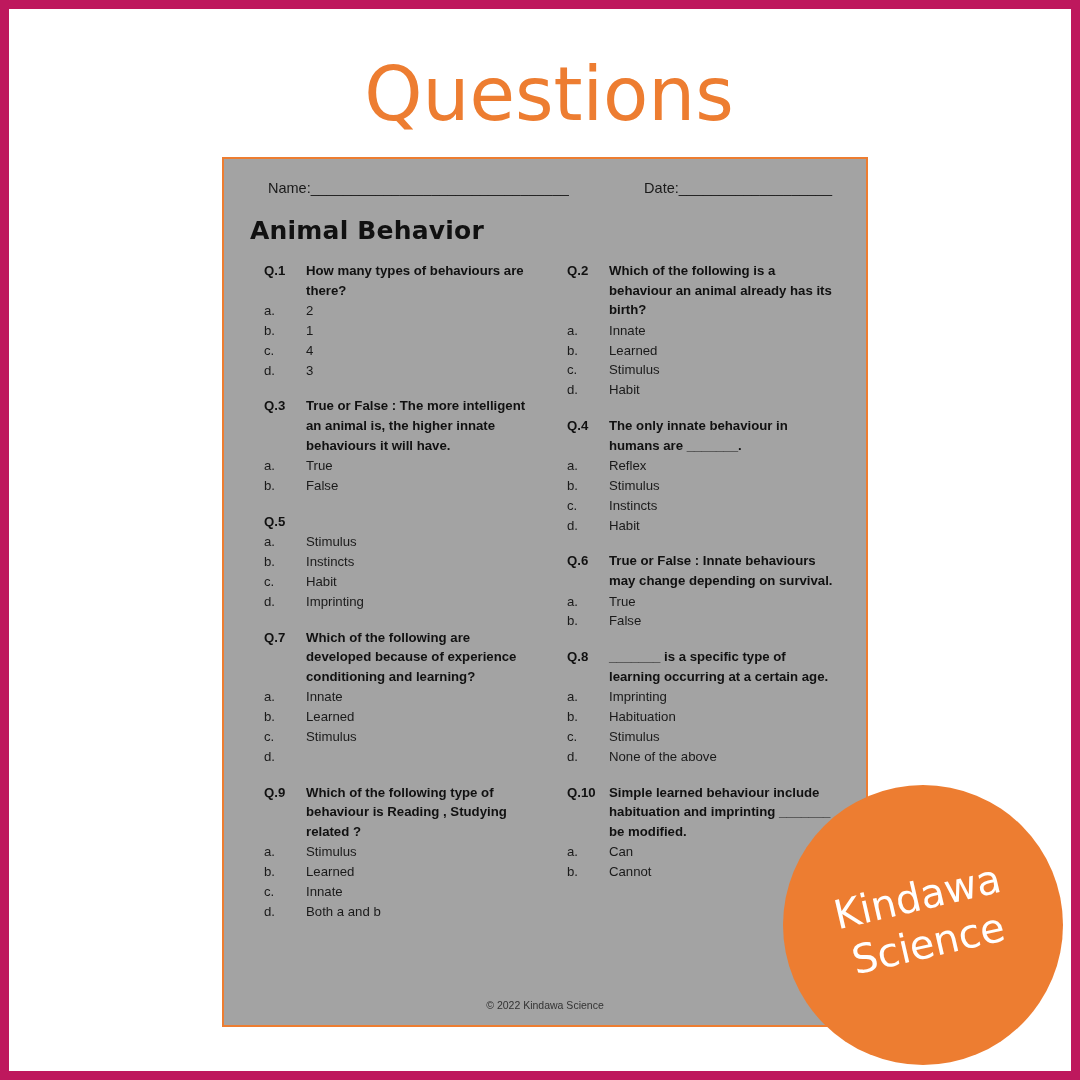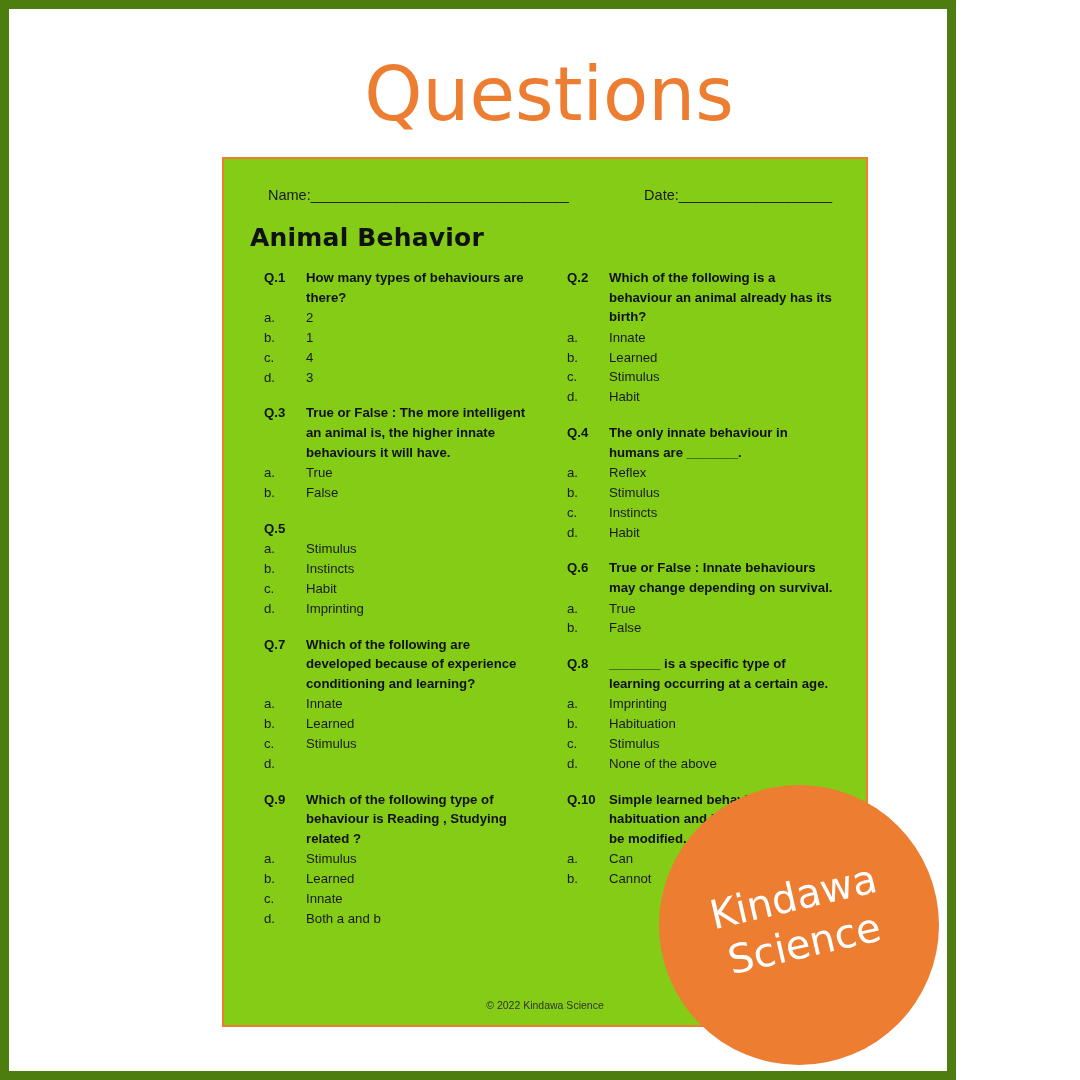--- a/index.html
+++ b/index.html
@@ -8,24 +8,24 @@
   }
   body {
     width: 1080px;
     height: 1080px;
     background: #ffffff;
     font-family: "Liberation Sans", sans-serif;
     overflow: hidden;
   }
   #page {
     position: relative;
-    width: 956px;
+    width: 1080px;
     height: 1080px;
     box-sizing: border-box;
-    border: 9px solid #4d7c0f;
+    border: 9px solid #be185d;
     background: #ffffff;
   }
   #title {
     position: absolute;
     top: 42px;
     left: 0;
     width: 1080px;
     text-align: center;
     font-size: 74px;
     line-height: 86px;
@@ -35,22 +35,22 @@
     letter-spacing: 0px;
   }
   #sheet {
     position: absolute;
     left: 213px;
     top: 148px;
     width: 646px;
     height: 870px;
     box-sizing: border-box;
     border: 2px solid #ED7D31;
-    background: #84cc16;
-    padding: 22px 26px 10px 26px;
+    background: #a3a3a3;
+    padding: 15px 26px 10px 26px;
   }
   .namedate {
     display: flex;
     justify-content: space-between;
     align-items: baseline;
     font-size: 14.5px;
     color: #1a1a1a;
     padding: 0 8px 0 18px;
     margin-top: 6px;
   }

